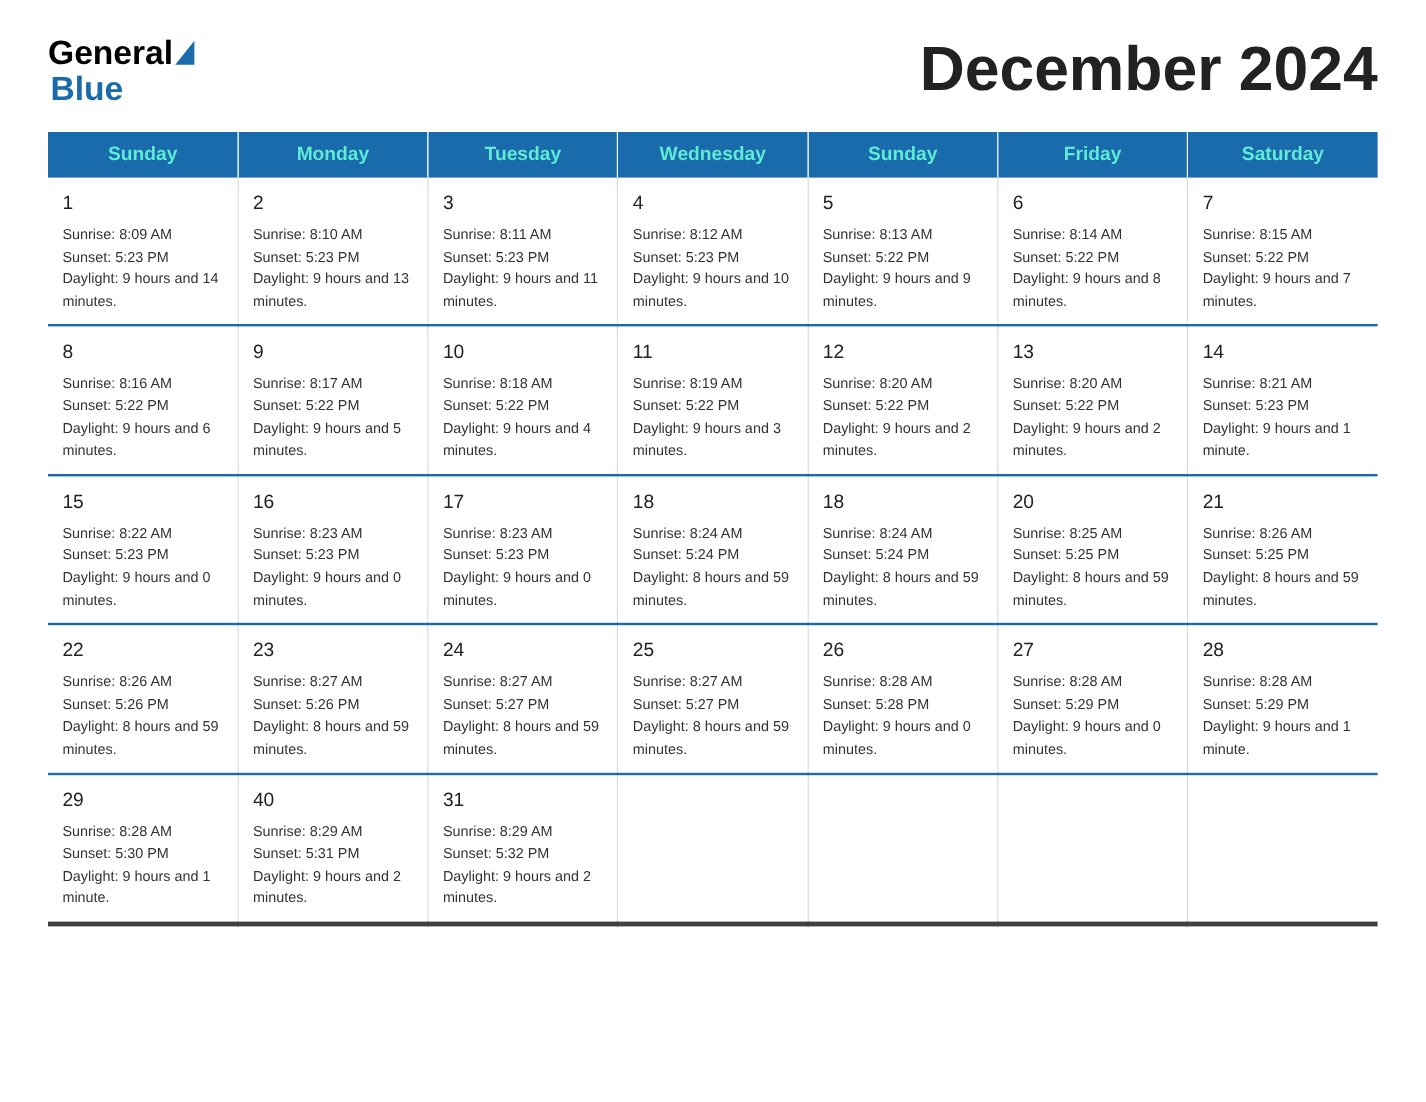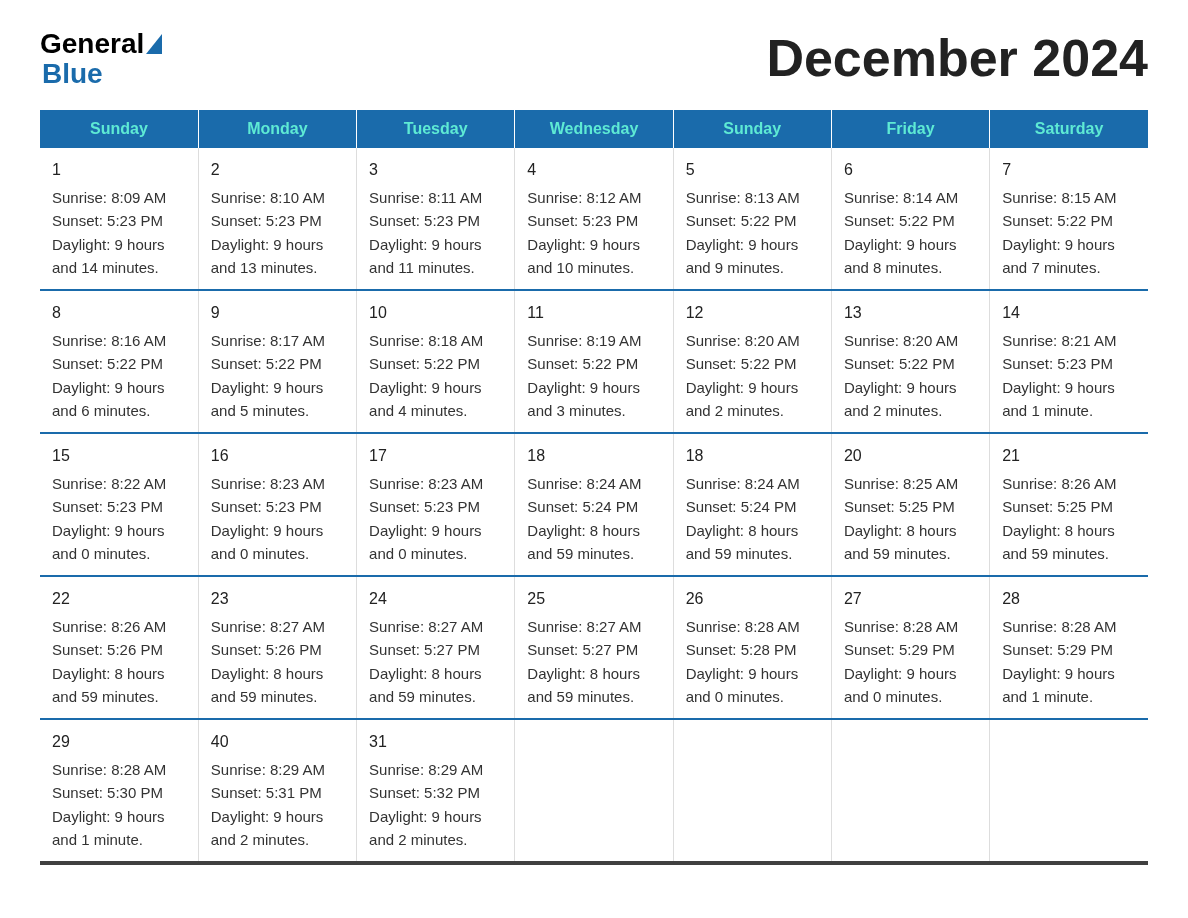--- a/index.html
+++ b/index.html
@@ -87,21 +87,21 @@
     }
     tbody tr td:last-child { border-right: none; }
     .day-number {
       font-size: 16px;
       font-weight: normal;
       color: #222;
       display: block;
       margin-bottom: 4px;
     }
     .day-info {
-      font-size: 15px;
+      font-size: 12px;
       color: #333;
       line-height: 1.55;
     }
     tbody tr:last-child {
       border-bottom: 4px solid #404040;
     }
     tbody tr td.empty {
       background: #fff;
     }
   </style>

